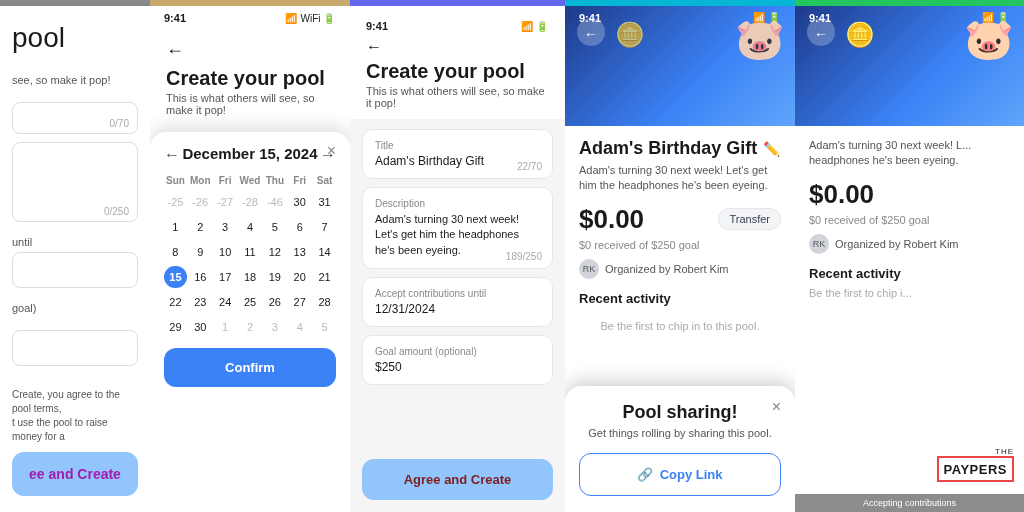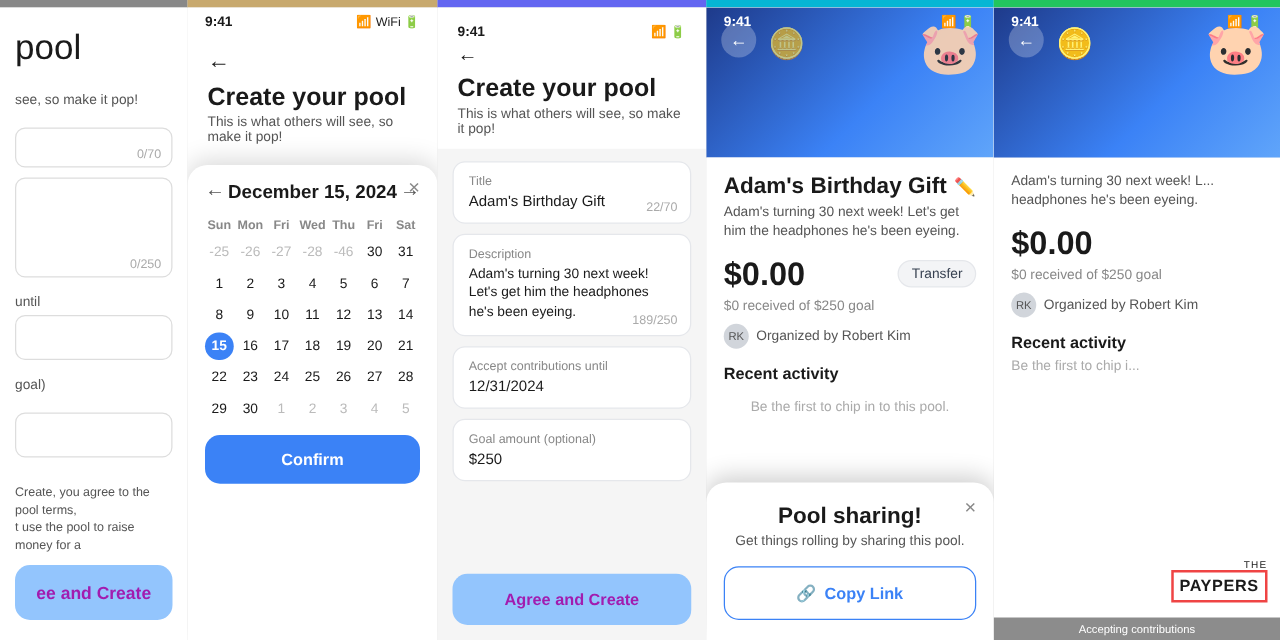--- a/index.html
+++ b/index.html
@@ -209,21 +209,21 @@
     }
     .form-footer {
       padding: 8px 12px 12px;
       font-size: 10px;
       color: #888;
       line-height: 1.4;
     }
     .form-footer a { color: #3b82f6; text-decoration: none; }
     .agree-btn {
       background: #93c5fd;
-      color: #a21caf;
+      color: #7f1d1d;
       border: none;
       border-radius: 12px;
       padding: 13px;
       width: 100%;
       font-size: 13px;
       font-weight: 600;
       cursor: pointer;
       margin: 0 12px;
       width: calc(100% - 24px);
     }

